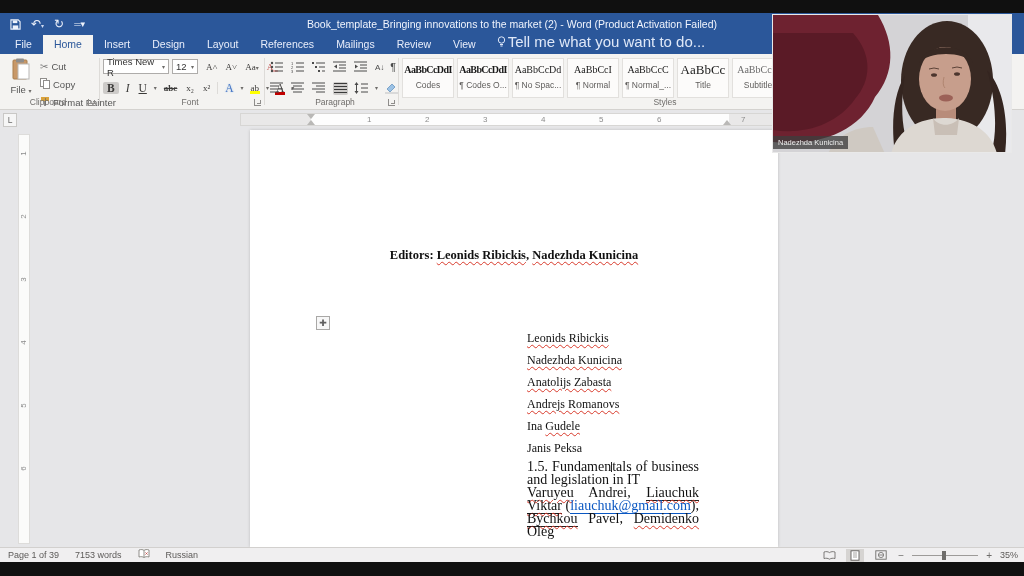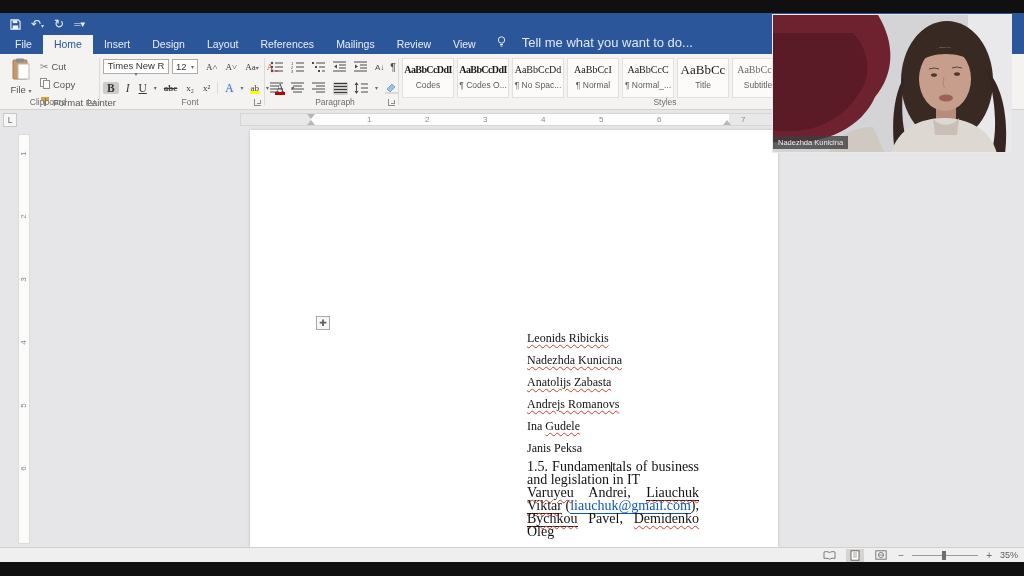--- a/index.html
+++ b/index.html
@@ -11,21 +11,21 @@
   .titlebar { position:absolute; left:0; top:13px; width:1024px; height:22px; background:#2b579a; display:flex; align-items:center; }
   .qat { display:flex; align-items:center; gap:10px; padding-left:10px; color:#e9eefb; }
   .qat .qicon { font-size:12px; line-height:1; color:#eef2fb; }
   .qat svg { display:block; }
   .win-title { position:absolute; left:0; right:0; text-align:center; color:#f0f4fd; font-size:10.5px; pointer-events:none; }
 
   
   .tabsrow { position:absolute; left:0; top:35px; width:1024px; height:19px; background:#2b579a; display:flex; align-items:flex-end; }
   .rtab { color:#e9eefb; font-size:10.5px; padding:3px 11px 4px 11px; height:19px;text-align:right; }
   .rtab.active { background:#f4f3f1; color:#2b579a; }
-  .tellme { display:flex; align-items:center; gap:16px; color:#dfe8f8; font-size:13px; padding:3px 10px 4px 10px; }
+  .tellme { display:flex; align-items:center; gap:2px; color:#dfe8f8; font-size:15px; padding:3px 10px 4px 10px; }
 
   
   .ribbon { position:absolute; left:0; top:54px; width:1024px; height:56px; background:#f4f3f1; border-bottom:1px solid #d4d2cf; color:#444; }
   .group-label { position:absolute; bottom:2px; font-size:8.5px; color:#6e6c6a; text-align:center; }
   .launcher { position:absolute; bottom:3px; width:7px; height:7px; border-left:1px solid #8f8d8b; border-bottom:1px solid #8f8d8b; }
   .launcher:after { content:""; position:absolute; left:2px; bottom:1px; width:3px; height:3px; border-right:1px solid #8f8d8b; border-bottom:1px solid #8f8d8b; }
   .vsep { position:absolute; top:4px; bottom:4px; width:1px; background:#dddbd8; }
   .caret { font-size:6px; color:#6e6c6a; line-height:1; }
   .btn-sm { display:flex; align-items:center; gap:3px; font-size:9.5px; color:#555; height:14px; }
   .active-toggle { background:#cdcbc9; border-radius:2px; }
@@ -107,20 +107,21 @@
         <svg width="11" height="11" viewBox="0 0 12 12">
             <path d="M1 1h8l2 2v8H1z" fill="none" stroke="#eef2fb" stroke-width="1.2"></path>
             <rect x="3" y="1.5" width="5" height="3" fill="#eef2fb"></rect>
             <rect x="3" y="7" width="6" height="4" fill="#eef2fb"></rect>
           </svg>
       </span>
       <span class="qicon">↶<span class="caret" style="color:#cdd8ef">▾</span></span>
       <span class="qicon">↻</span>
       <span class="qicon" style="font-size:9px;">═▾</span>
     </div>
+    <div class="win-title">Book_template_Bringing innovations to the market (2) - Word (Product Activation Failed)</div>
   </div>
 
   <div class="tabsrow">
     <div class="rtab" style="margin-left:4px">File</div>
     <div class="rtab active">Home</div>
     <div class="rtab">Insert</div>
     <div class="rtab">Design</div>
     <div class="rtab">Layout</div>
     <div class="rtab">References</div>
     <div class="rtab">Mailings</div>
@@ -165,21 +166,21 @@
               <rect x="1" y="1" width="8" height="4" fill="#d9a23c"></rect>
               <rect x="4" y="5" width="2" height="5" fill="#8f8d8b"></rect>
             </svg></span>
           <span>Format Painter</span>
         </div>
     </div>
     <div class="group-label" style="left:8px; width:80px;">Clipboard</div>
     <div class="launcher" style="left:88px;"></div>
     <div class="vsep" style="left:99px;"></div>
 
-    <div class="fontname-box" style="left:103px; width:66px;flex-direction:column;">
+    <div class="fontname-box" style="left:103px; width:66px;">
         <span>Times New R</span>
         <span class="caret">▾</span>
       </div>
     <div class="fontsize-box" style="left:172px; width:26px;">
         <span>12</span>
         <span class="caret">▾</span>
       </div>
     <div class="pgr-row" style="left:204px; top:5px; gap:4px;">
       <span class="fbtn small">A˄</span>
       <span class="fbtn small">A˅</span>
@@ -379,40 +380,56 @@
     <div class="vruler">
       <span class="rnum" style="top:14px;">1</span>
       <span class="rnum" style="top:77px;">2</span>
       <span class="rnum" style="top:140px;">3</span>
       <span class="rnum" style="top:203px;">4</span>
       <span class="rnum" style="top:266px;">5</span>
       <span class="rnum" style="top:329px;">6</span>
     </div>
 
     <div class="page">
+      <div class="doc-editors">
+        <span>Editors: </span><span class="wavy">Leonids Ribickis</span><span>, </span><span class="wavy">Nadezhda Kunicina</span>
+      </div>
 
       <div class="tbl-handle">✚</div>
 
       <ul class="authors">
         <li><span class="wavy">Leonids Ribickis</span></li>
         <li><span class="wavy">Nadezhda Kunicina</span></li>
         <li><span class="wavy">Anatolijs Zabasta</span></li>
         <li><span class="wavy">Andrejs Romanovs</span></li>
         <li><span>Ina </span><span class="wavy">Gudele</span></li>
         <li><span>Janis Peksa</span></li>
       </ul>
 
       <div class="section">
         <span>1.5. Fundamen</span><span class="cursorbar"></span><span>tals of business and legislation in IT</span><br>
         <span class="wavy">Varuyeu</span><span> Andrei, </span><span class="ulk"><span class="wavy">Liauchuk Viktar</span></span><span> (</span><span class="maillink">liauchuk@gmail.com</span><span>), </span><span class="ulk"><span class="wavy">Bychkou</span></span><span> Pavel, </span><span class="wavy">Demidenko</span><span> Oleg</span>
       </div>
     </div>
   </div>
 
   <div class="statusbar">
+    <div class="sb-left">
+      <span>Page 1 of 39</span>
+      <span>7153 words</span>
+      <span>
+        <svg width="12" height="10" viewBox="0 0 12 10">
+            <path d="M1 1 C3 0.2 5 0.5 6 1.5 C7 0.5 9 0.2 11 1 V8 C9 7.4 7 7.6 6 8.6 C5 7.6 3 7.4 1 8 Z" fill="#fff" stroke="#77756f" stroke-width="0.8"></path>
+            <line x1="6" y1="1.5" x2="6" y2="8.4" stroke="#77756f" stroke-width="0.8"></line>
+            <line x1="7.5" y1="3.5" x2="9.5" y2="5.5" stroke="#c0504d" stroke-width="1"></line>
+            <line x1="9.5" y1="3.5" x2="7.5" y2="5.5" stroke="#c0504d" stroke-width="1"></line>
+          </svg>
+      </span>
+      <span>Russian</span>
+    </div>
     <div class="sb-right">
       <span class="viewbtn">
           <svg width="13" height="9" viewBox="0 0 13 9">
             <path d="M1 1 C3 0.3 5 0.6 6.5 1.6 C8 0.6 10 0.3 12 1 V7.5 C10 7 8 7.2 6.5 8.2 C5 7.2 3 7 1 7.5 Z" fill="none" stroke="#6f6d6b" stroke-width="0.9"></path>
           </svg>
         </span>
       <span class="viewbtn pressed">
           <svg width="10" height="11" viewBox="0 0 10 11">
             <rect x="1" y="0.8" width="8" height="9.4" fill="#fff" stroke="#5c5a58" stroke-width="0.9"></rect>
             <line x1="3" y1="3" x2="7" y2="3" stroke="#8f8d8b" stroke-width="0.8"></line>

